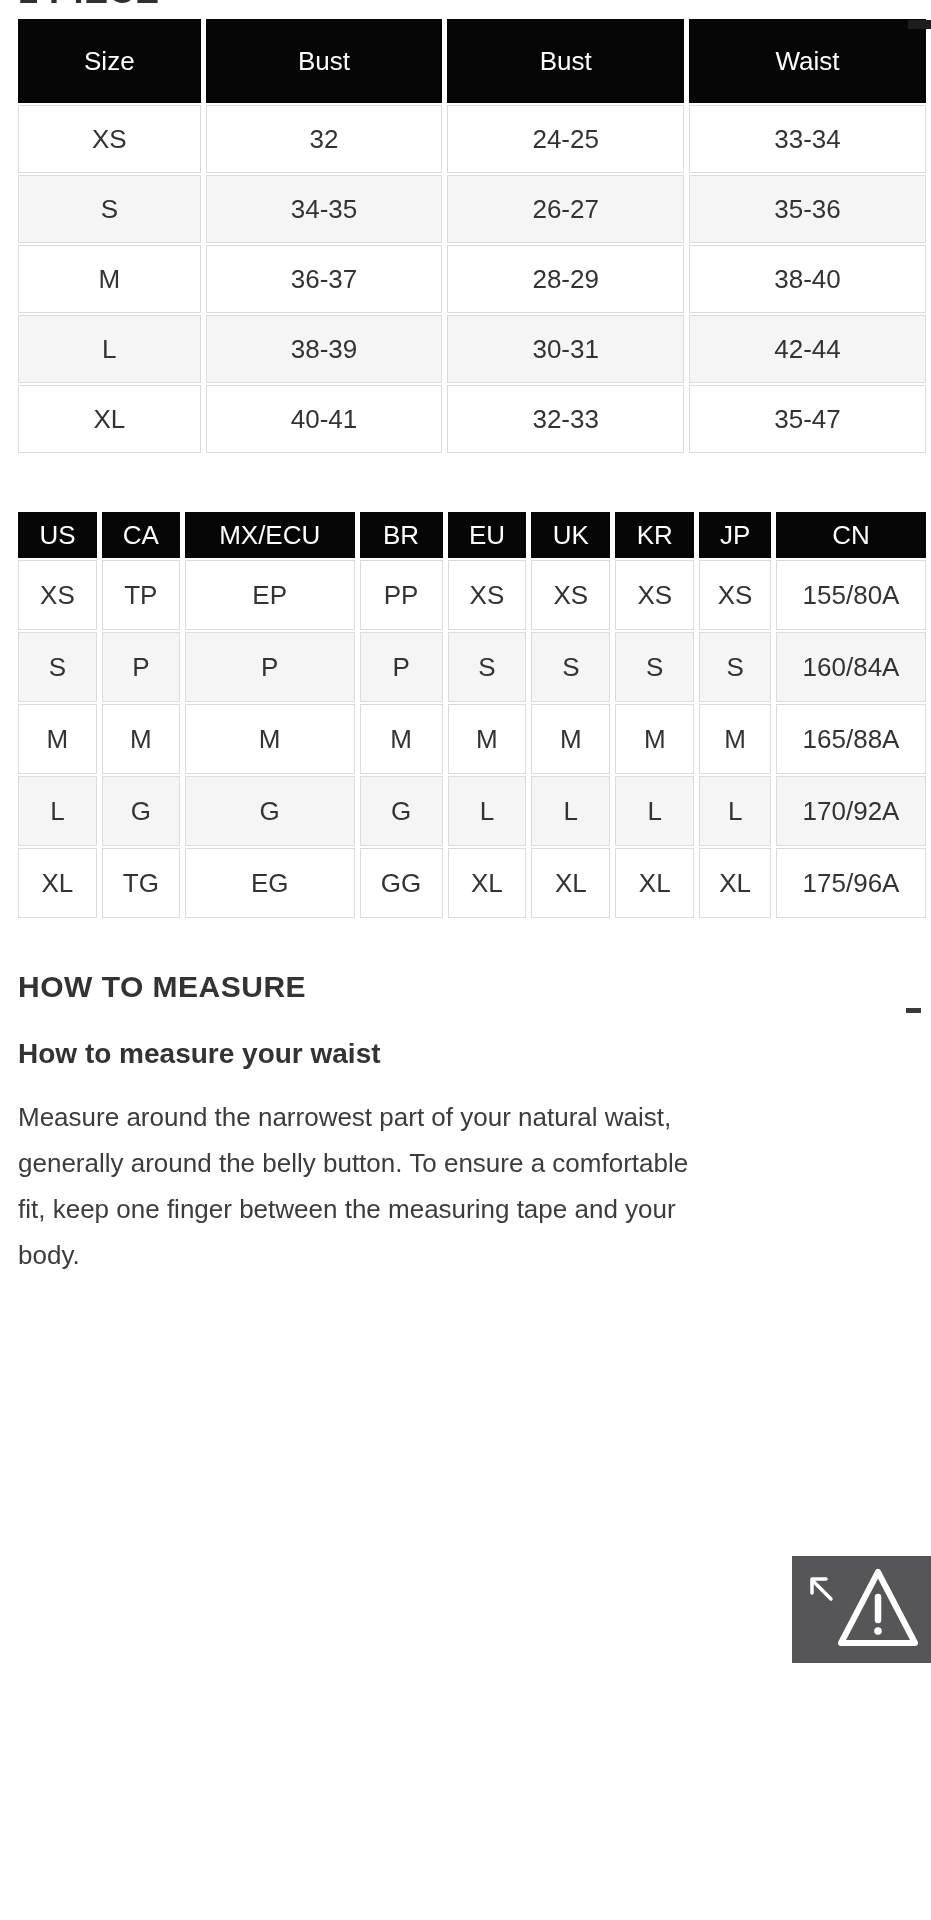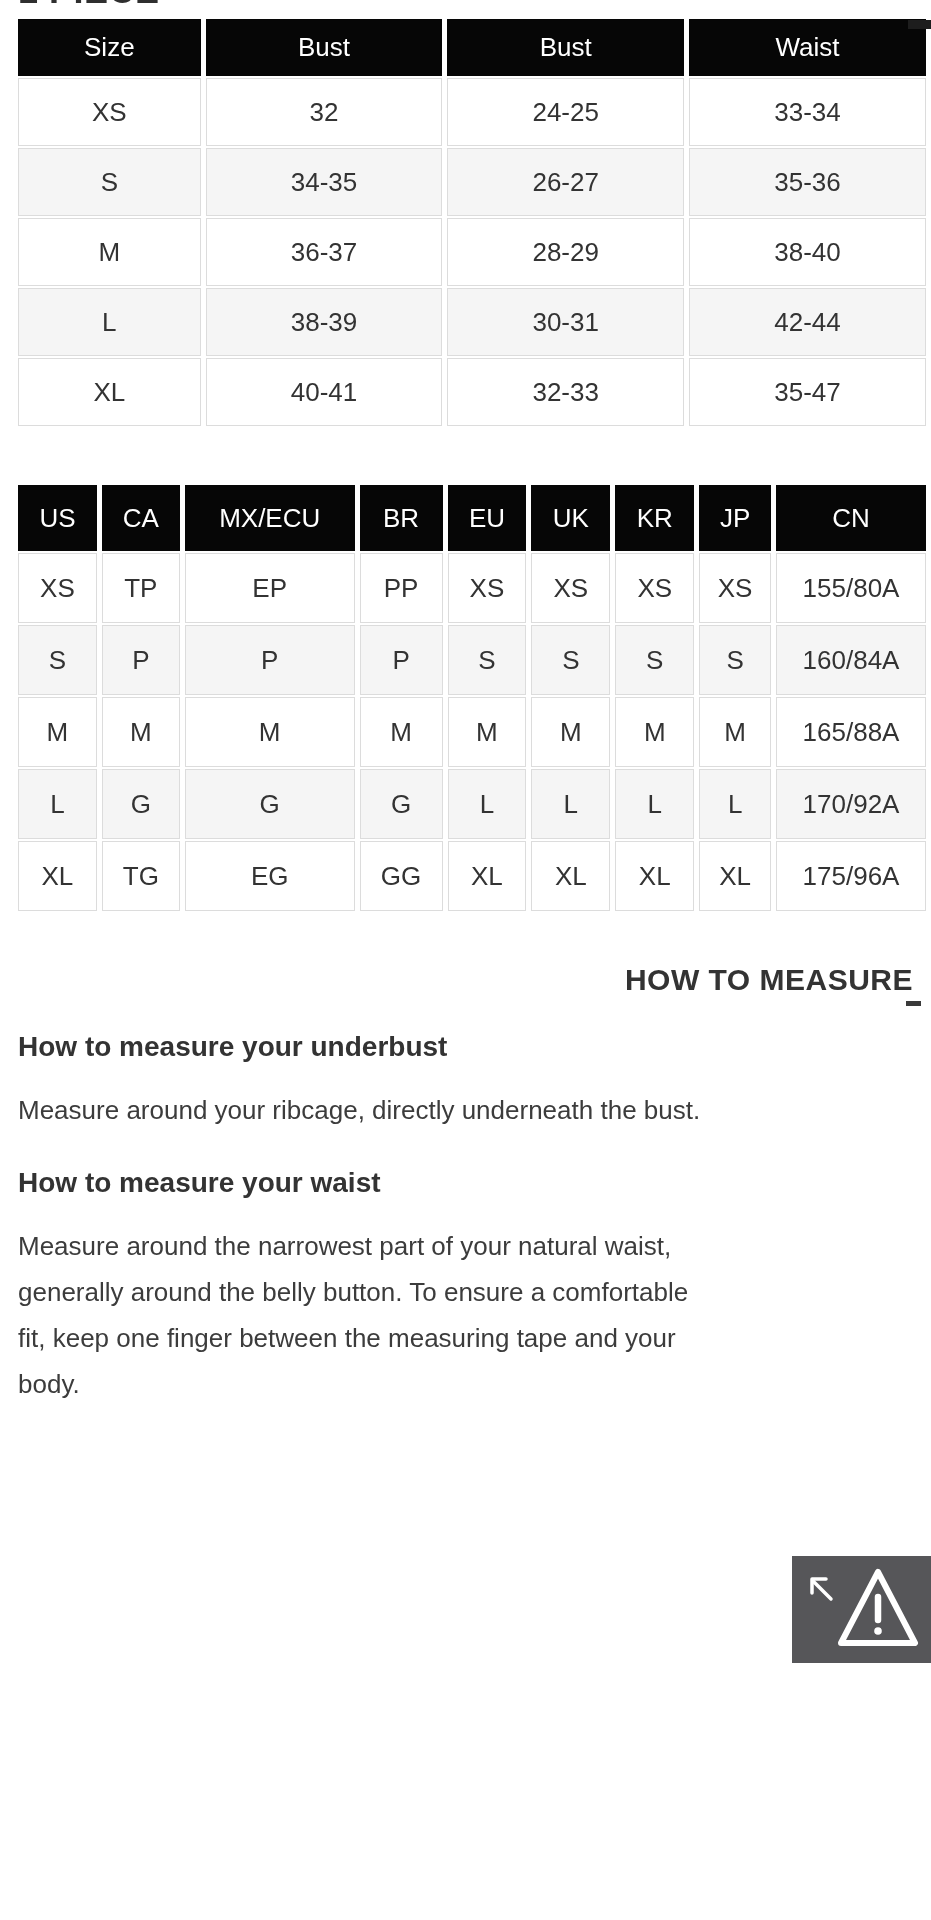--- a/index.html
+++ b/index.html
@@ -37,37 +37,37 @@
   table {
     border-collapse: separate;
     border-spacing: 5px 2px;
     margin-left: 13px;
     table-layout: fixed;
   }
   th {
     background: #060606; color: #fff;
     font-weight: normal; font-size: 26px;
     text-align: center; vertical-align: middle;
-    height: 57px; padding: 0;
+    height: 84px; padding: 0;
   }
   td {
     border: 1px solid #dcdcdc;
     font-size: 26px; color: #333;
     text-align: center; vertical-align: middle;
     height: 68px; padding: 0; background: #fff;
   }
   tbody tr:nth-child(even) td { background: #f5f5f5; }
-  .table-wrap.intl th { height: 66px; }
+  .table-wrap.intl th { height: 46px; }
   .table-wrap.intl td { height: 70px; }
 
   
   .htm-header { margin: 50px 18px 0; position: relative; }
   .htm-header h3 {
     margin: 0; font-size: 30px; font-weight: bold;
-    color: #333; letter-spacing: 0.5px; text-align: right;
+    color: #333; letter-spacing: 0.5px;
   }
   .minus-icon {
     position: absolute; right: -8px; bottom: -9px;
     width: 15px; height: 5px; background: #3a3a3a;
   }
 
   
   .sections { margin: 0 18px; }
   .measure-section h4 {
     margin: 34px 0 0; font-size: 28px; font-weight: bold; color: #333;
@@ -231,24 +231,20 @@
     </table>
 </div>
 
 <div class="htm-header">
   <h3>HOW TO MEASURE</h3>
   <span class="minus-icon"></span>
 </div>
 
 <div class="sections" id="sections">
 
-  <section class="measure-section">
-    <h4>How to measure your underbust</h4>
-    <p>Measure around your ribcage, directly underneath the bust.</p>
-  </section>
 
   <section class="measure-section">
     <h4>How to measure your waist</h4>
     <p>Measure around the narrowest part of your natural waist,
 generally around the belly button. To ensure a comfortable
 fit, keep one finger between the measuring tape and your
 body.</p>
   </section>
 
 </div>

